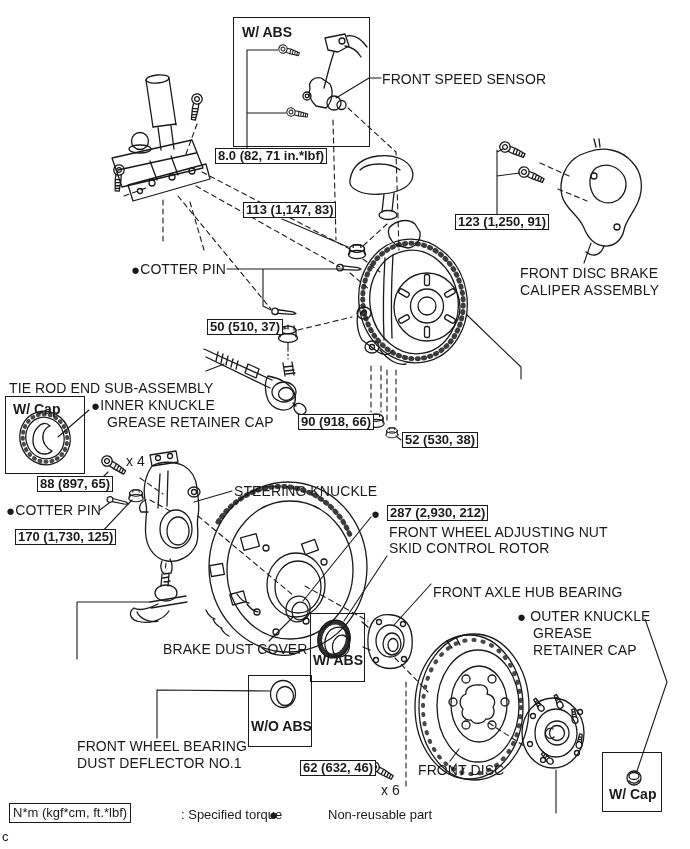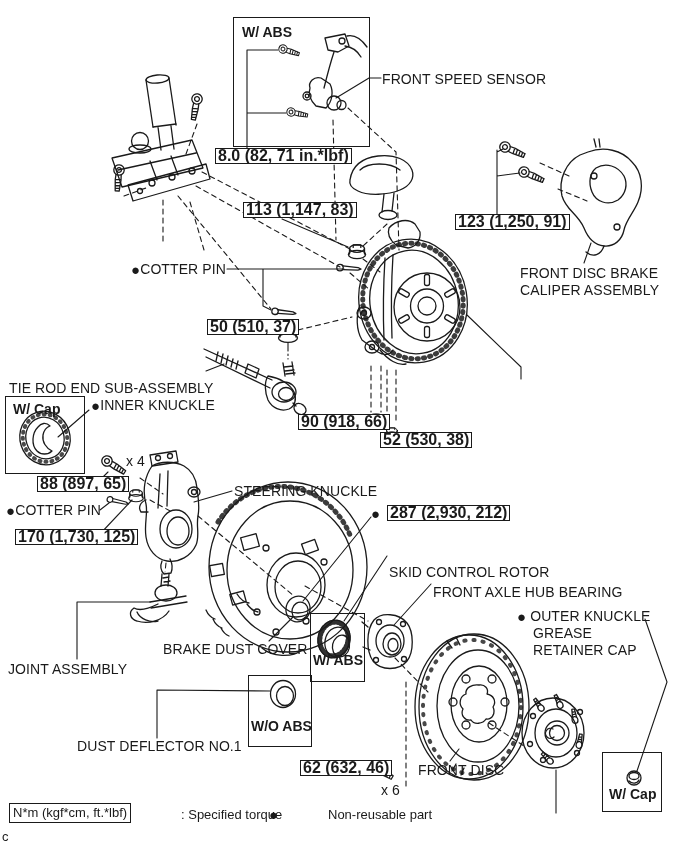--- a/index.html
+++ b/index.html
@@ -2,21 +2,21 @@
 <html><head>
 <meta charset="utf-8">
 <style>
   html,body{margin:0;padding:0;background:#fff;}
   .stage{position:relative;width:690px;height:849px;background:#fff;overflow:hidden;
          font-family:"Liberation Sans",sans-serif;color:#1a1a1a;text-decoration:underline;}
   svg.art{position:absolute;left:0;top:0;}
   .lbl{position:absolute;font-size:14px;line-height:17px;letter-spacing:0.1px;white-space:nowrap;}
   .ind{padding-left:16px;}
   .tq{position:absolute;border:1.6px solid #1a1a1a;background:#fff;font-weight:bold;
-      font-size:16px;line-height:14px;padding:0 2px;white-space:nowrap;}
+      font-size:13px;line-height:14px;padding:0 2px;white-space:nowrap;}
   .pbox{position:absolute;border:1.7px solid #1a1a1a;background:transparent;}
   .pl{position:absolute;font-weight:bold;font-size:14px;white-space:nowrap;}
   .blt{font-size:15px;line-height:15px;vertical-align:-1px;}
   .blt-abs{position:absolute;font-size:15px;line-height:15px;}
   .legend-box{position:absolute;border:1.4px solid #1a1a1a;background:#fff;font-size:13px;
       line-height:16px;padding:1px 3px;white-space:nowrap;}
   .legend-txt{position:absolute;font-size:13px;line-height:17px;white-space:nowrap;margin-left:42px;}
   .footer-c{position:absolute;font-size:13px;}
 </style>
 </head>
@@ -335,52 +335,54 @@
 </div>
 <div class="pbox" style="left:602px;top:752px;width:58px;height:58px">
   <span class="pl" style="left:6px;top:33px">W/ Cap</span>
 </div>
 
 <div class="tq" style="left:215px;top:148px">8.0 (82, 71 in.*lbf)</div>
 <div class="tq" style="left:243px;top:202px">113 (1,147, 83)</div>
 <div class="tq" style="left:455px;top:214px">123 (1,250, 91)</div>
 <div class="tq" style="left:207px;top:319px">50 (510, 37)</div>
 <div class="tq" style="left:298px;top:414px">90 (918, 66)</div>
-<div class="tq" style="left:380px;top:432px">52 (530, 38)</div>
+<div class="tq" style="left:402px;top:432px">52 (530, 38)</div>
 <div class="tq" style="left:37px;top:476px">88 (897, 65)</div>
 <div class="tq" style="left:15px;top:529px">170 (1,730, 125)</div>
 <span class="blt-abs" style="left:371px;top:506px">●</span>
 <div class="tq" style="left:387px;top:505px">287 (2,930, 212)</div>
 <div class="tq" style="left:300px;top:760px">62 (632, 46)</div>
 
 <div class="lbl" style="left:382px;top:71px">FRONT SPEED SENSOR</div>
 <div class="lbl" style="left:520px;top:265px">
   <div>FRONT DISC BRAKE</div>
   <div>CALIPER ASSEMBLY</div>
 </div>
 <div class="lbl" style="left:131px;top:261px"><span class="blt">●</span><span>COTTER PIN</span></div>
 <div class="lbl" style="left:9px;top:380px">TIE ROD END SUB-ASSEMBLY</div>
 <div class="lbl" style="left:91px;top:397px">
   <div><span class="blt">●</span><span>INNER KNUCKLE</span></div>
+  <div class="ind">GREASE RETAINER CAP</div>
 </div>
 <div class="lbl" style="left:126px;top:453px">x 4</div>
 <div class="lbl" style="left:234px;top:483px">STEERING KNUCKLE</div>
 <div class="lbl" style="left:6px;top:502px"><span class="blt">●</span><span>COTTER PIN</span></div>
-<div class="lbl" style="left:389px;top:564px">SKID CONTROL ROTOR</div>
+<div class="lbl" style="left:389px;top:524px">FRONT WHEEL ADJUSTING NUT</div>
+<div class="lbl" style="left:389px;top:540px">SKID CONTROL ROTOR</div>
 <div class="lbl" style="left:433px;top:584px">FRONT AXLE HUB BEARING</div>
 <div class="lbl" style="left:517px;top:608px">
   <div><span class="blt">●</span> <span>OUTER KNUCKLE</span></div>
   <div class="ind">GREASE</div>
   <div class="ind">RETAINER CAP</div>
 </div>
 <div class="lbl" style="left:163px;top:641px">BRAKE DUST COVER</div>
 <div class="lbl" style="left:8px;top:661px">
-  <div>JOINT ASSEMBLY</div>
 </div>
 <div class="lbl" style="left:77px;top:738px">
+  <div>FRONT WHEEL BEARING</div>
   <div>DUST DEFLECTOR NO.1</div>
 </div>
 <div class="lbl" style="left:381px;top:782px">x 6</div>
 <div class="lbl" style="left:418px;top:762px">FRONT DISC</div>
 
 <div class="legend-box" style="left:9px;top:803px">N*m (kgf*cm, ft.*lbf)</div>
 <div class="legend-txt" style="left:139px;top:806px">: Specified torque</div>
 <span class="blt-abs" style="left:269px;top:807px">●</span>
 <div class="legend-txt" style="left:286px;top:806px">Non-reusable part</div>
 <div class="footer-c" style="left:2px;top:829px">c</div>

